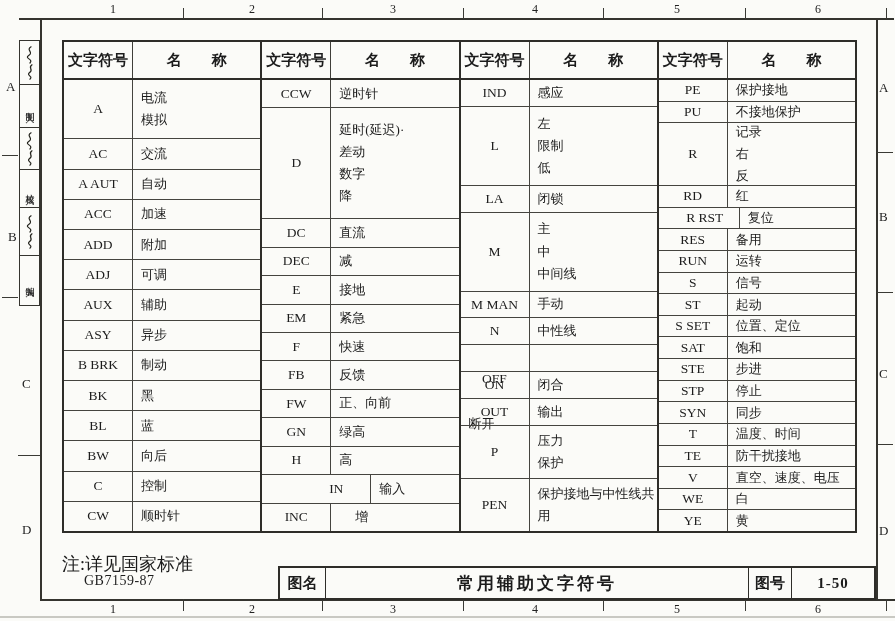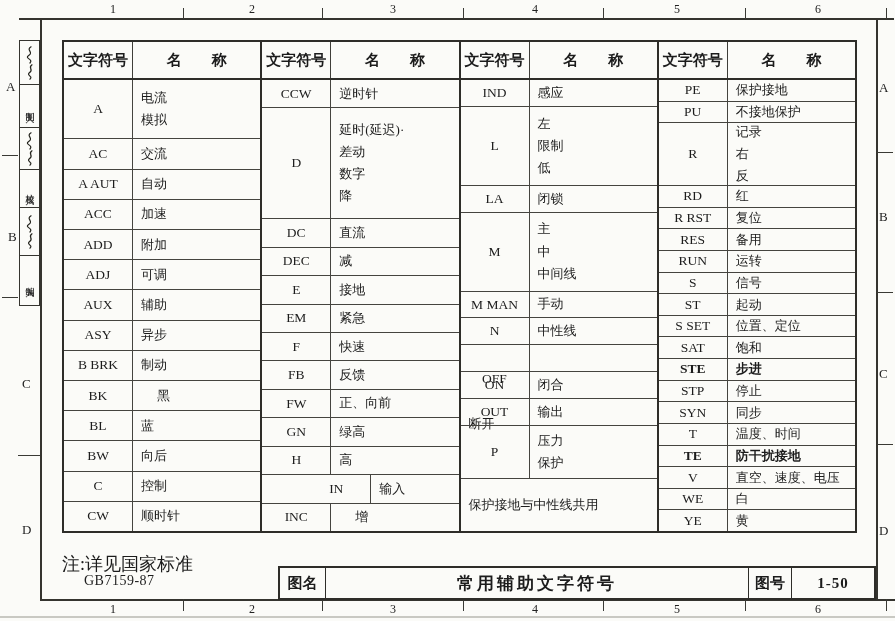--- a/index.html
+++ b/index.html
@@ -191,21 +191,21 @@
             <div class="cname">
               <div class="nline">异步</div>
             </div>
           </div>
           <div class="trow" style="flex-grow: 1;">
             <div class="csym">B BRK</div>
             <div class="cname">
               <div class="nline">制动</div>
             </div>
           </div>
-          <div class="trow" style="flex-grow: 1; gap: 16px;">
+          <div class="trow" style="flex-grow: 1;">
             <div class="csym">BK</div>
             <div class="cname">
               <div class="nline">黑</div>
             </div>
           </div>
           <div class="trow" style="flex-grow: 1;">
             <div class="csym">BL</div>
             <div class="cname">
               <div class="nline">蓝</div>
             </div>
@@ -384,20 +384,21 @@
             </div>
           </div>
           <div class="trow" style="flex-grow: 2;">
             <div class="csym">P</div>
             <div class="cname">
               <div class="nline">压力</div>
               <div class="nline">保护</div>
             </div>
           </div>
           <div class="trow" style="flex-grow: 2;">
+            <div class="csym">PEN</div>
             <div class="cname">
               <div class="nline">保护接地与中性线共用</div>
             </div>
           </div>
         </div>
       </div>
       <div class="group">
         <div class="group-header">
           <div class="hsym">文字符号</div>
           <div class="hname">名　　称</div>
@@ -422,21 +423,21 @@
               <div class="nline">右</div>
               <div class="nline">反</div>
             </div>
           </div>
           <div class="trow" style="flex-grow: 1;">
             <div class="csym">RD</div>
             <div class="cname">
               <div class="nline">红</div>
             </div>
           </div>
-          <div class="trow" style="flex-grow: 1;">
+          <div class="trow" style="flex-grow: 1; padding-left: 12px;">
             <div class="csym">R RST</div>
             <div class="cname">
               <div class="nline">复位</div>
             </div>
           </div>
           <div class="trow" style="flex-grow: 1;">
             <div class="csym">RES</div>
             <div class="cname">
               <div class="nline">备用</div>
             </div>
@@ -464,21 +465,21 @@
             <div class="cname">
               <div class="nline">位置、定位</div>
             </div>
           </div>
           <div class="trow" style="flex-grow: 1;">
             <div class="csym">SAT</div>
             <div class="cname">
               <div class="nline">饱和</div>
             </div>
           </div>
-          <div class="trow" style="flex-grow: 1; font-weight: bold;">
+          <div class="trow" style="flex-grow: 1;">
             <div class="csym">STE</div>
             <div class="cname">
               <div class="nline">步进</div>
             </div>
           </div>
           <div class="trow" style="flex-grow: 1;">
             <div class="csym">STP</div>
             <div class="cname">
               <div class="nline">停止</div>
             </div>
@@ -488,21 +489,21 @@
             <div class="cname">
               <div class="nline">同步</div>
             </div>
           </div>
           <div class="trow" style="flex-grow: 1;">
             <div class="csym">T</div>
             <div class="cname">
               <div class="nline">温度、时间</div>
             </div>
           </div>
-          <div class="trow" style="flex-grow: 1; font-weight: bold;">
+          <div class="trow" style="flex-grow: 1;">
             <div class="csym">TE</div>
             <div class="cname">
               <div class="nline">防干扰接地</div>
             </div>
           </div>
           <div class="trow" style="flex-grow: 1;">
             <div class="csym">V</div>
             <div class="cname">
               <div class="nline">直空、速度、电压</div>
             </div>

